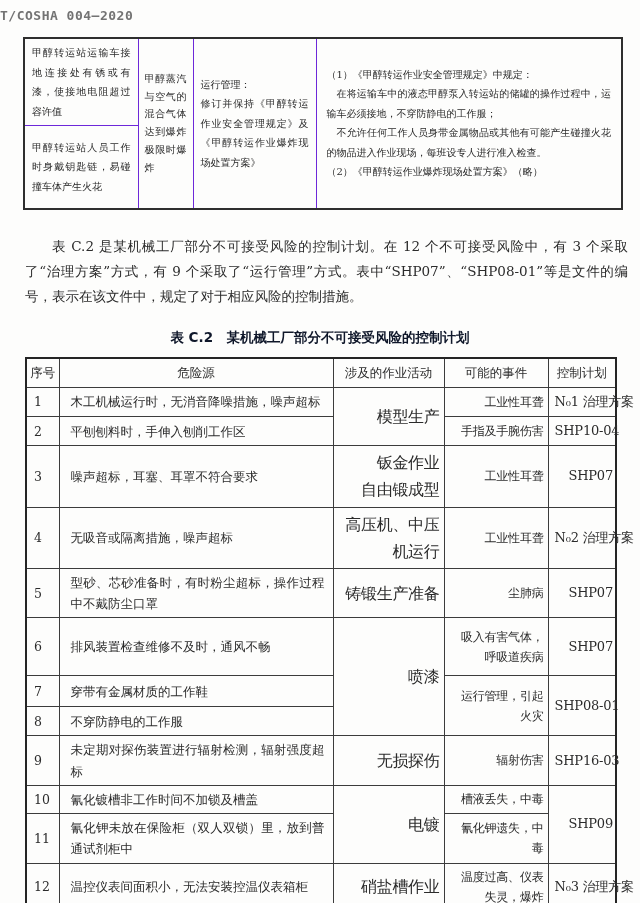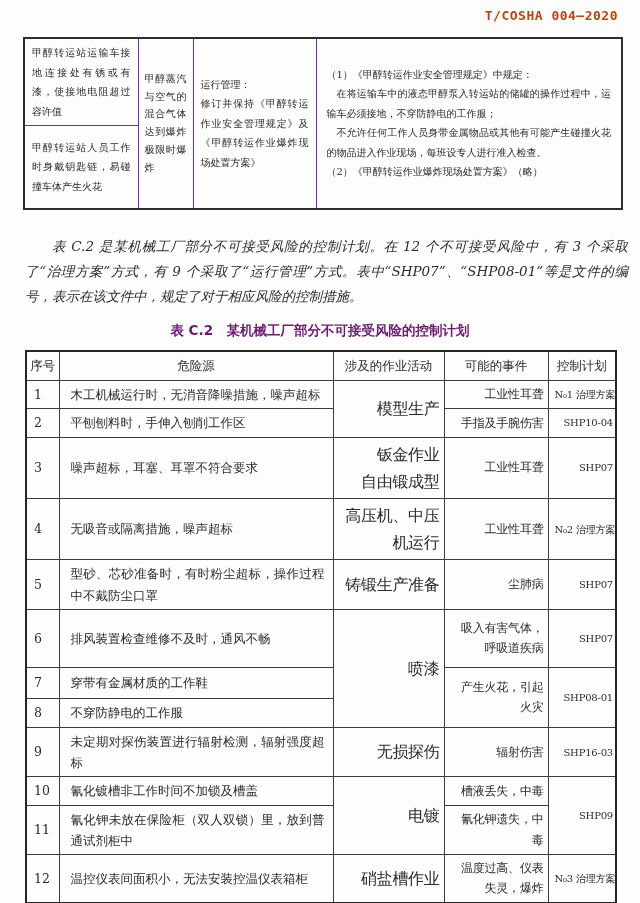--- a/index.html
+++ b/index.html
@@ -5,27 +5,26 @@
   * { margin:0; padding:0; box-sizing:border-box; }
   html,body { background:#fdfdfc; }
   body {
     width:640px; min-height:903px;
     font-family:"DejaVu Serif","Liberation Serif",serif;
     color:#2b2b2b;
     position:relative;
     padding-top:8px;
   }
   .doc-code {
-    text-align:right;
     padding-right:22px;
     font-size:13px;
     font-weight:bold;
     letter-spacing:0.5px;
     font-family:"DejaVu Sans Mono","Liberation Mono",monospace;
-    color:#c2410c;
+    color:#737373;
   }
   
   table { border-collapse:collapse; }
   .top-table {
     margin:14px 0 0 23px;
     width:598px;
     table-layout:fixed;
     border:2px solid #2e2e2e;
   }
   .top-table td {
@@ -45,30 +44,29 @@
   .top-table .row-b { height:83px; }
   .top-table .detail { padding:15px 10px; }
   .top-table .detail p.ind { text-indent:1em; }
   
   .body-para {
     margin:24px 12px 0 25px;
     font-size:13.5px;
     line-height:25px;
     text-align:justify;
     text-indent:2em;
-    font-style:italic;
   }
   
   .c2-title {
-    margin-top:13px;
+    margin-top:20px;
     text-align:center;
     font-size:13.5px;
     font-weight:bold;
     font-family:"DejaVu Sans","Liberation Sans",sans-serif;
-    color:#701a75;
+    color:#0f172a;
   }
   
   .c2-table {
     margin:10px 0 14px 25px;
     width:590px;
     table-layout:fixed;
     border:2px solid #252525;
   }
   .c2-table col.n  { width:33px; }
   .c2-table col.h  { width:274px; }
@@ -81,21 +79,21 @@
     font-weight:normal;
     font-size:12.5px;
     line-height:1.7;
     text-align:right;
   }
   .c2-table th { text-align:center; height:30px; font-size:12.5px;margin-top:8px; }
   .c2-table td.no   { padding-left:7px; text-align:left; }
   .c2-table td.haz  { padding:3px 8px 3px 11px; text-align:justify; }
   .c2-table td.act  { padding:3px 4px 3px 7px; font-size:16px; letter-spacing:-0.3px; white-space:pre-line; }
   .c2-table td.evt  { padding:3px 4px 3px 8px; font-size:12px; letter-spacing:-0.2px; }
-  .c2-table td.plan { padding:3px 2px 3px 6px; font-size:10px; letter-spacing:-0.2px; white-space:nowrap; }
+  .c2-table td.plan { padding:3px 2px 3px 6px; font-size:13px; letter-spacing:-0.2px; white-space:nowrap; }
   tr.rh26 { height:26px; } tr.rh29 { height:29px; } tr.rh31 { height:31px; }
   tr.rh44 { height:44px; } tr.rh46 { height:46px; } tr.rh58 { height:58px; }
 </style>
 </head>
 <body>
 
 <div class="doc-code">T/COSHA 004—2020</div>
 
 <table class="top-table">
   <colgroup>
@@ -183,21 +181,21 @@
   <tr class="rh58">
     <td class="no">6</td>
     <td class="haz">排风装置检查维修不及时，通风不畅</td>
     <td class="act" rowspan="3">喷漆</td>
     <td class="evt">吸入有害气体，呼吸道疾病</td>
     <td class="plan">SHP07</td>
   </tr>
   <tr class="rh31">
     <td class="no">7</td>
     <td class="haz">穿带有金属材质的工作鞋</td>
-    <td class="evt" rowspan="2">产生火花，引起火灾</td>
+    <td class="evt" rowspan="2">运行管理，引起火灾</td>
     <td class="plan" rowspan="2">SHP08-01</td>
   </tr>
   <tr class="rh29">
     <td class="no">8</td>
     <td class="haz">不穿防静电的工作服</td>
   </tr>
   <tr class="rh26">
     <td class="no">9</td>
     <td class="haz">未定期对探伤装置进行辐射检测，辐射强度超标</td>
     <td class="act">无损探伤</td>

